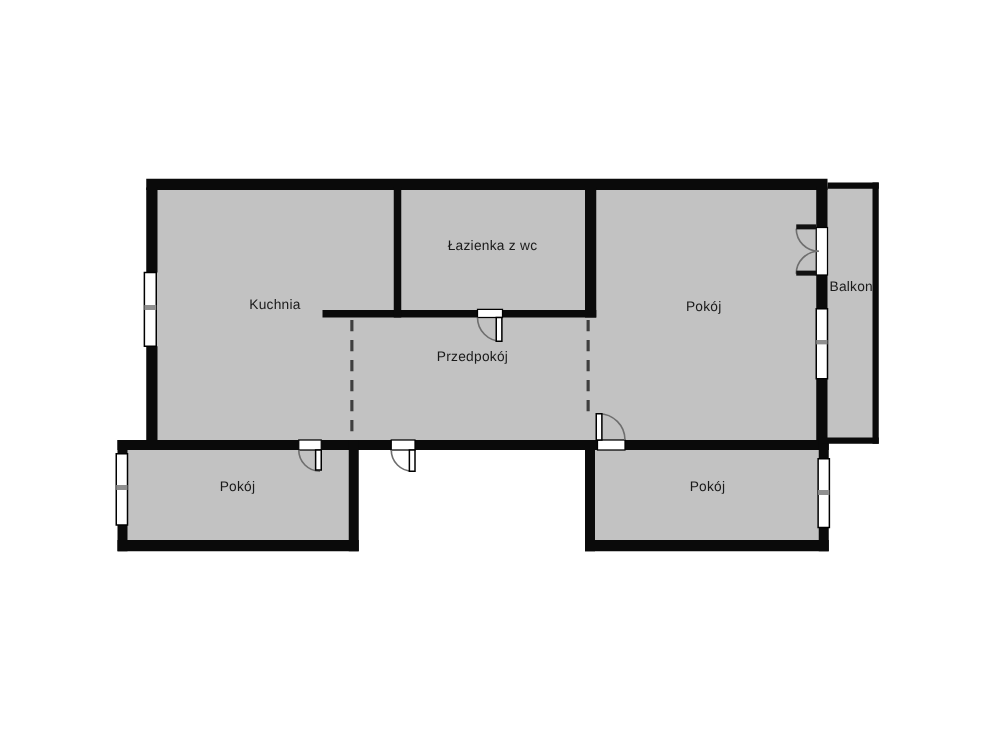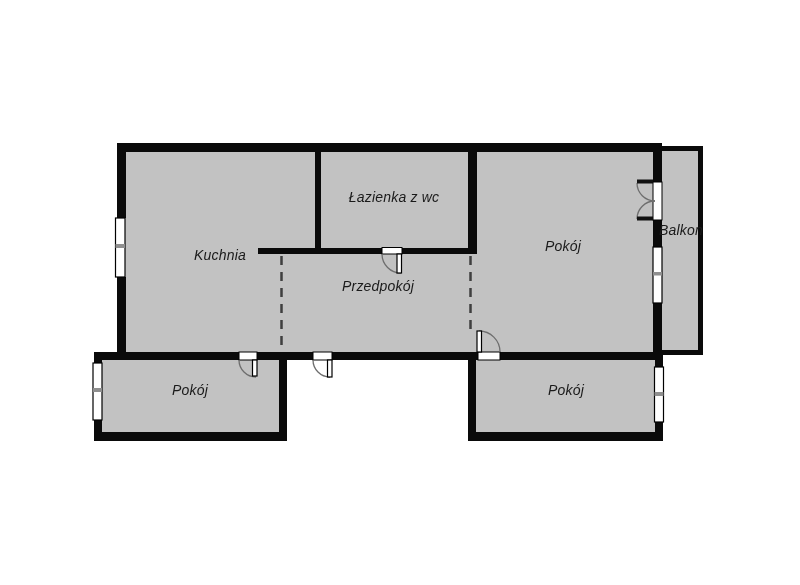--- a/index.html
+++ b/index.html
@@ -7,26 +7,25 @@
     position: relative;
     width: 800px; height: 585px;
     background: #ffffff;
     font-family: "Liberation Sans", sans-serif;
     overflow: hidden;
   }
   .plan-svg { position: absolute; left: 0; top: 0; }
   .lbl {
     position: absolute;
     transform: translate(-50%, -50%);
-    font-size: 14px;
+    font-size: 11px;
     letter-spacing: 0.2px;
     color: #1a1a1a;
     white-space: nowrap;
     pointer-events: none;
-    font-style: italic;
   }
 </style>
 </head>
 <body>
 
 <div class="canvas">
 
   <svg class="plan-svg" width="800" height="585" viewBox="0 0 800 585">
 
     <g fill="#c2c2c2">
@@ -109,21 +108,21 @@
         <rect x="252.5" y="360" width="4.5" height="16"></rect>
         <rect x="477" y="331" width="4.5" height="21"></rect>
       </g>
       <g fill="#111111">
         <rect x="637" y="179.5" width="16" height="4"></rect>
         <rect x="637" y="216.5" width="16" height="4"></rect>
       </g>
     </g>
   </svg>
 
-  <div class="lbl" style="left:220px; top:255px">Kuchnia</div>
+  <div class="lbl" style="left:220px; top:244px">Kuchnia</div>
   <div class="lbl" style="left:394px; top:197px">Łazienka z wc</div>
   <div class="lbl" style="left:378px; top:286px">Przedpokój</div>
   <div class="lbl" style="left:563px; top:246px">Pokój</div>
   <div class="lbl" style="left:190px; top:390px">Pokój</div>
   <div class="lbl" style="left:566px; top:390px">Pokój</div>
   <div class="lbl" style="left:681px; top:230px">Balkon</div>
 
 </div>
 
 </body></html>

